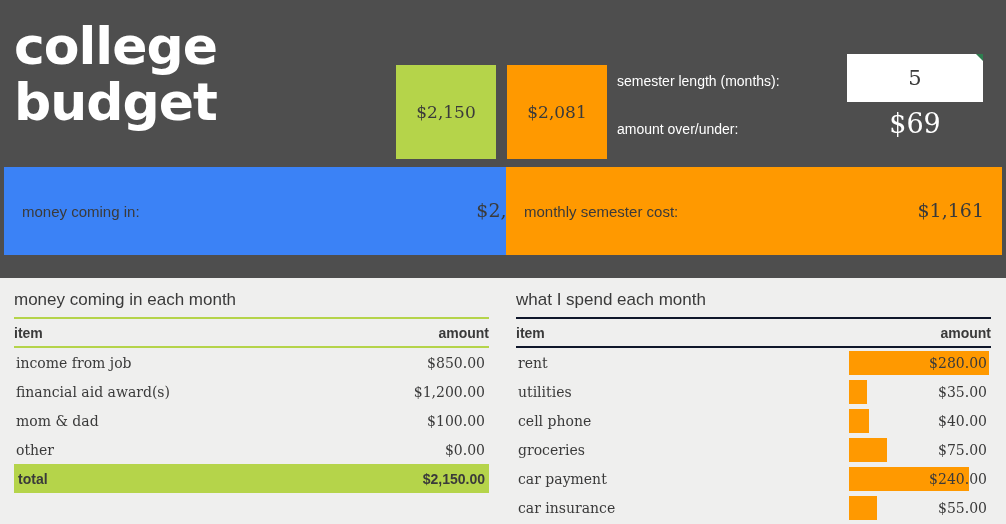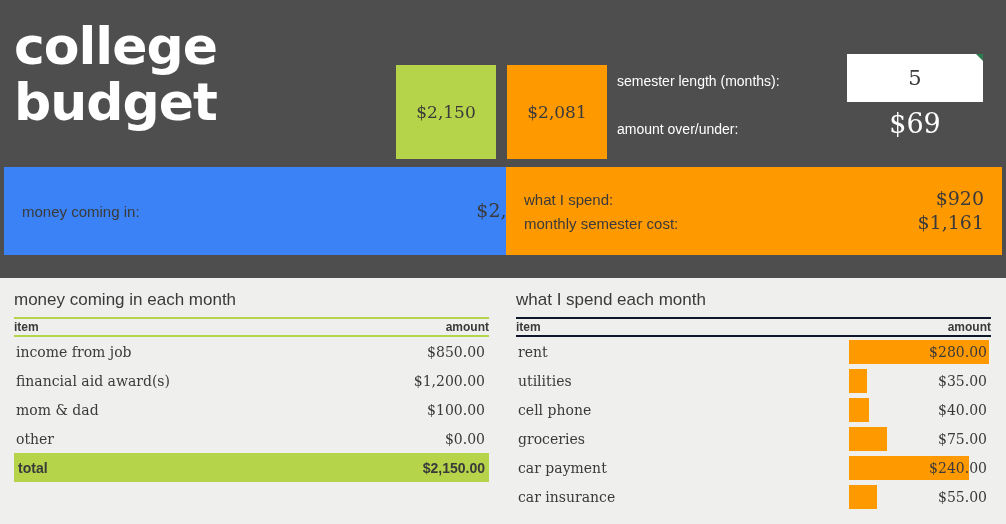--- a/index.html
+++ b/index.html
@@ -180,24 +180,24 @@
   .table-title {
     font-size: 17px;
     color: #3a3a3a;
     padding-bottom: 7px;
   }
 
   .col-head {
     display: flex;
     justify-content: space-between;
     align-items: center;
-    font-size: 12px;
+    font-size: 14px;
     font-weight: bold;
     color: #3a3a3a;
-    height: 18px;
+    height: 29px;
   }
   .left  .table-title, .left  .col-head  { border-bottom: 2px solid #b5d44a; }
   .right .table-title, .right .col-head  { border-bottom: 2px solid #0f172a; }
 
   .row {
     position: relative;
     display: flex;
     align-items: center;
     height: 29px;
     font-family: "DejaVu Serif", serif;
@@ -270,24 +270,20 @@
 
   <div class="banner income">
     <div class="banner-row">
       <span class="banner-label">money coming in:</span>
       <span class="banner-value">$2,150.00</span>
     </div>
   </div>
 
   <div class="banner spend">
     <div class="banner-row">
-      <span class="banner-label">what I spend:</span>
-      <span class="banner-value">$920</span>
-    </div>
-    <div class="banner-row">
       <span class="banner-label">monthly semester cost:</span>
       <span class="banner-value">$1,161</span>
     </div>
   </div>
 
   <div class="table-block left">
     <div class="table-title">money coming in each month</div>
     <div class="col-head">
       <span>item</span>
       <span>amount</span>

